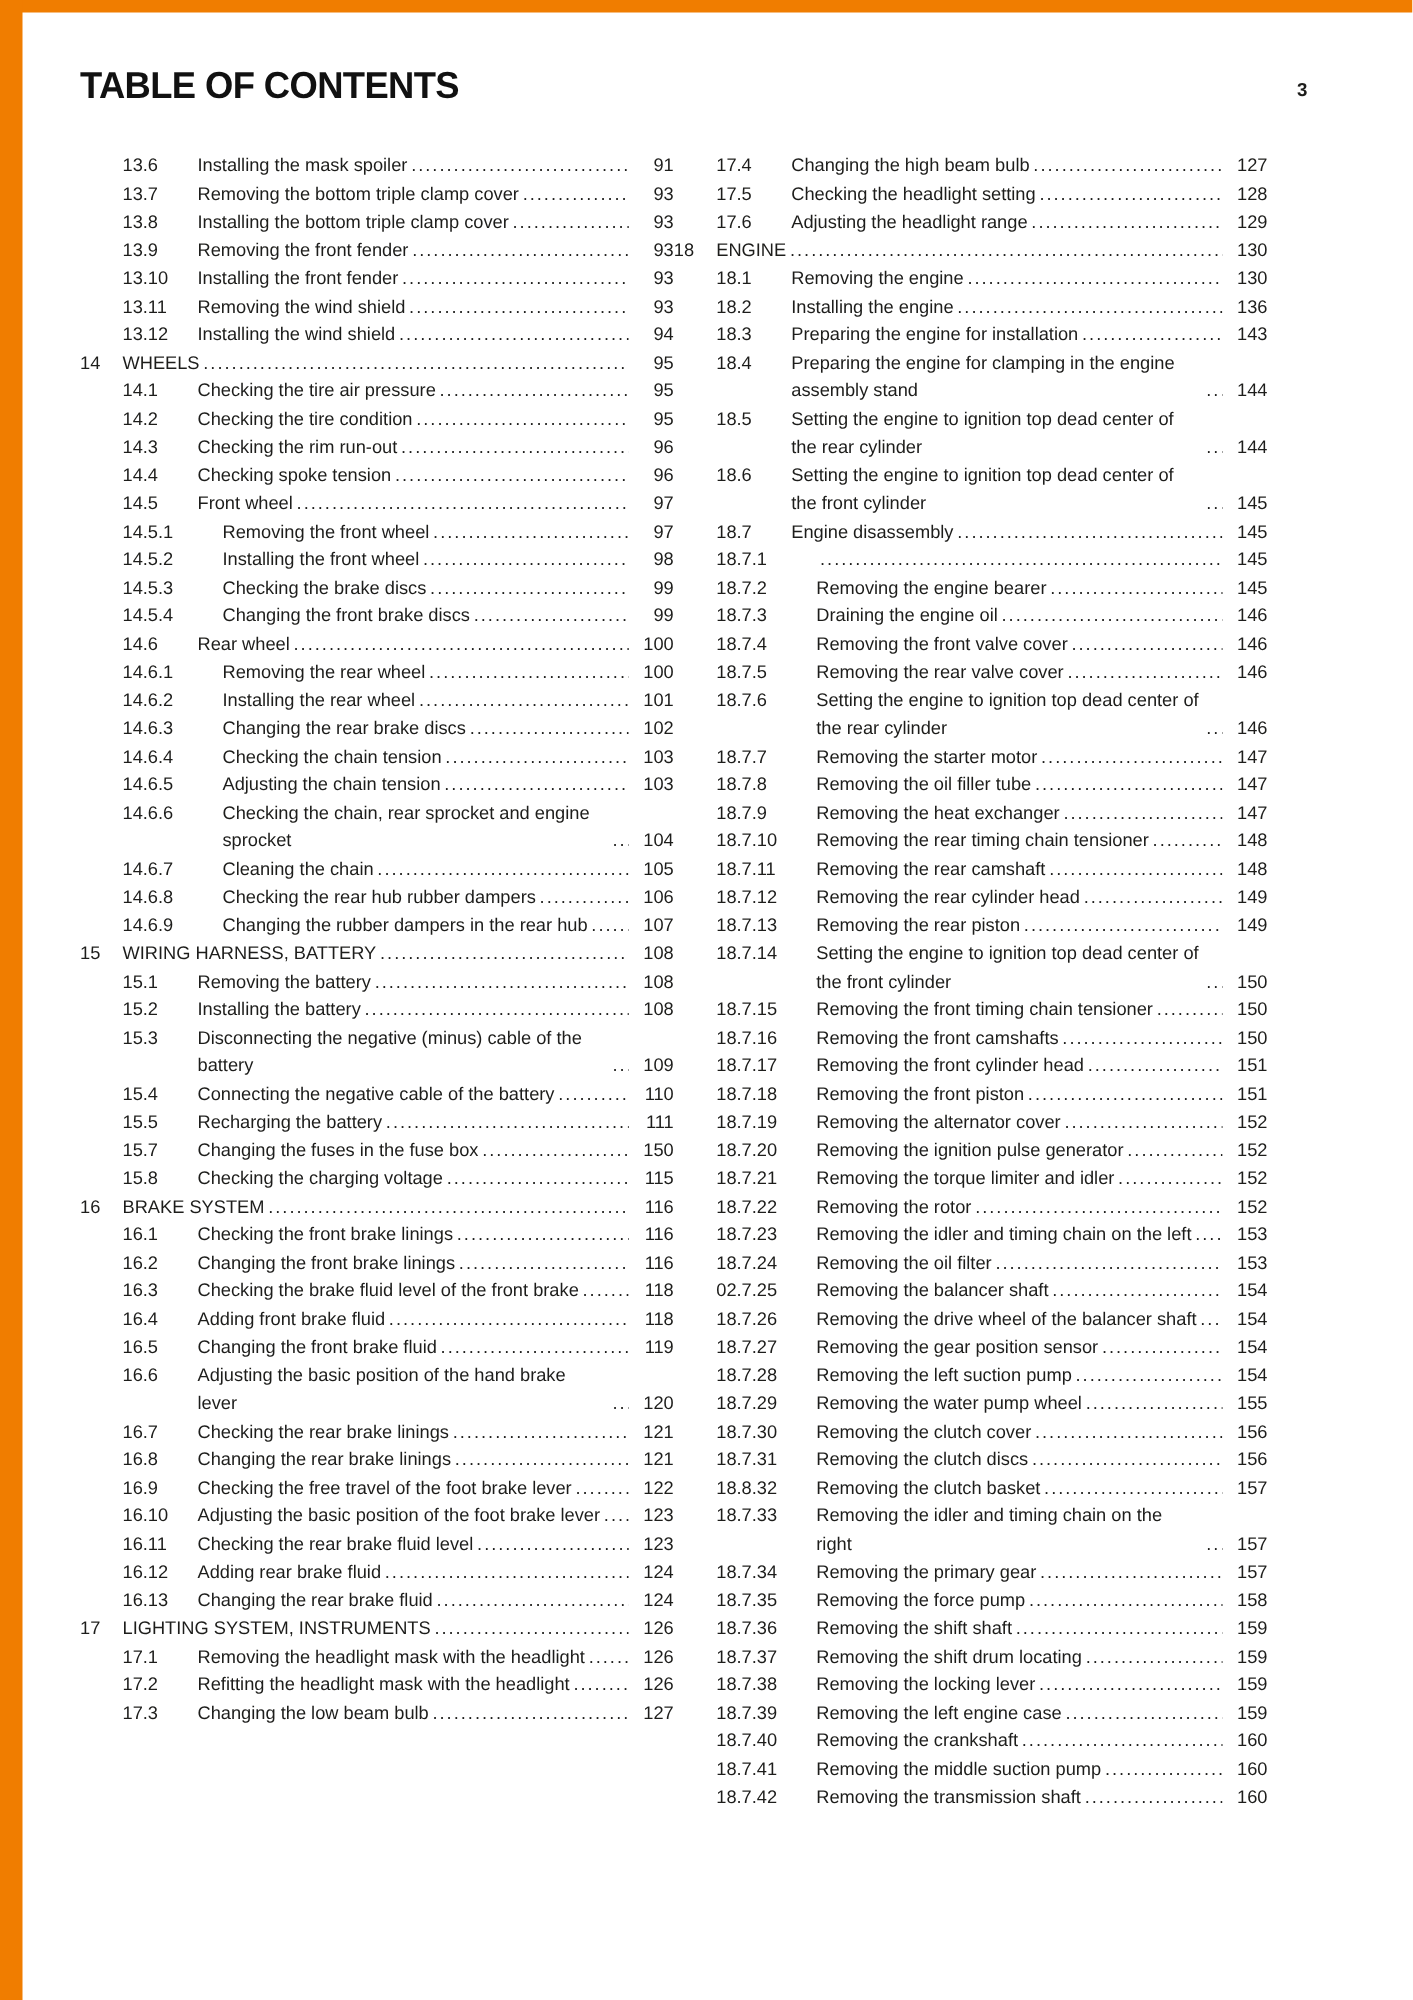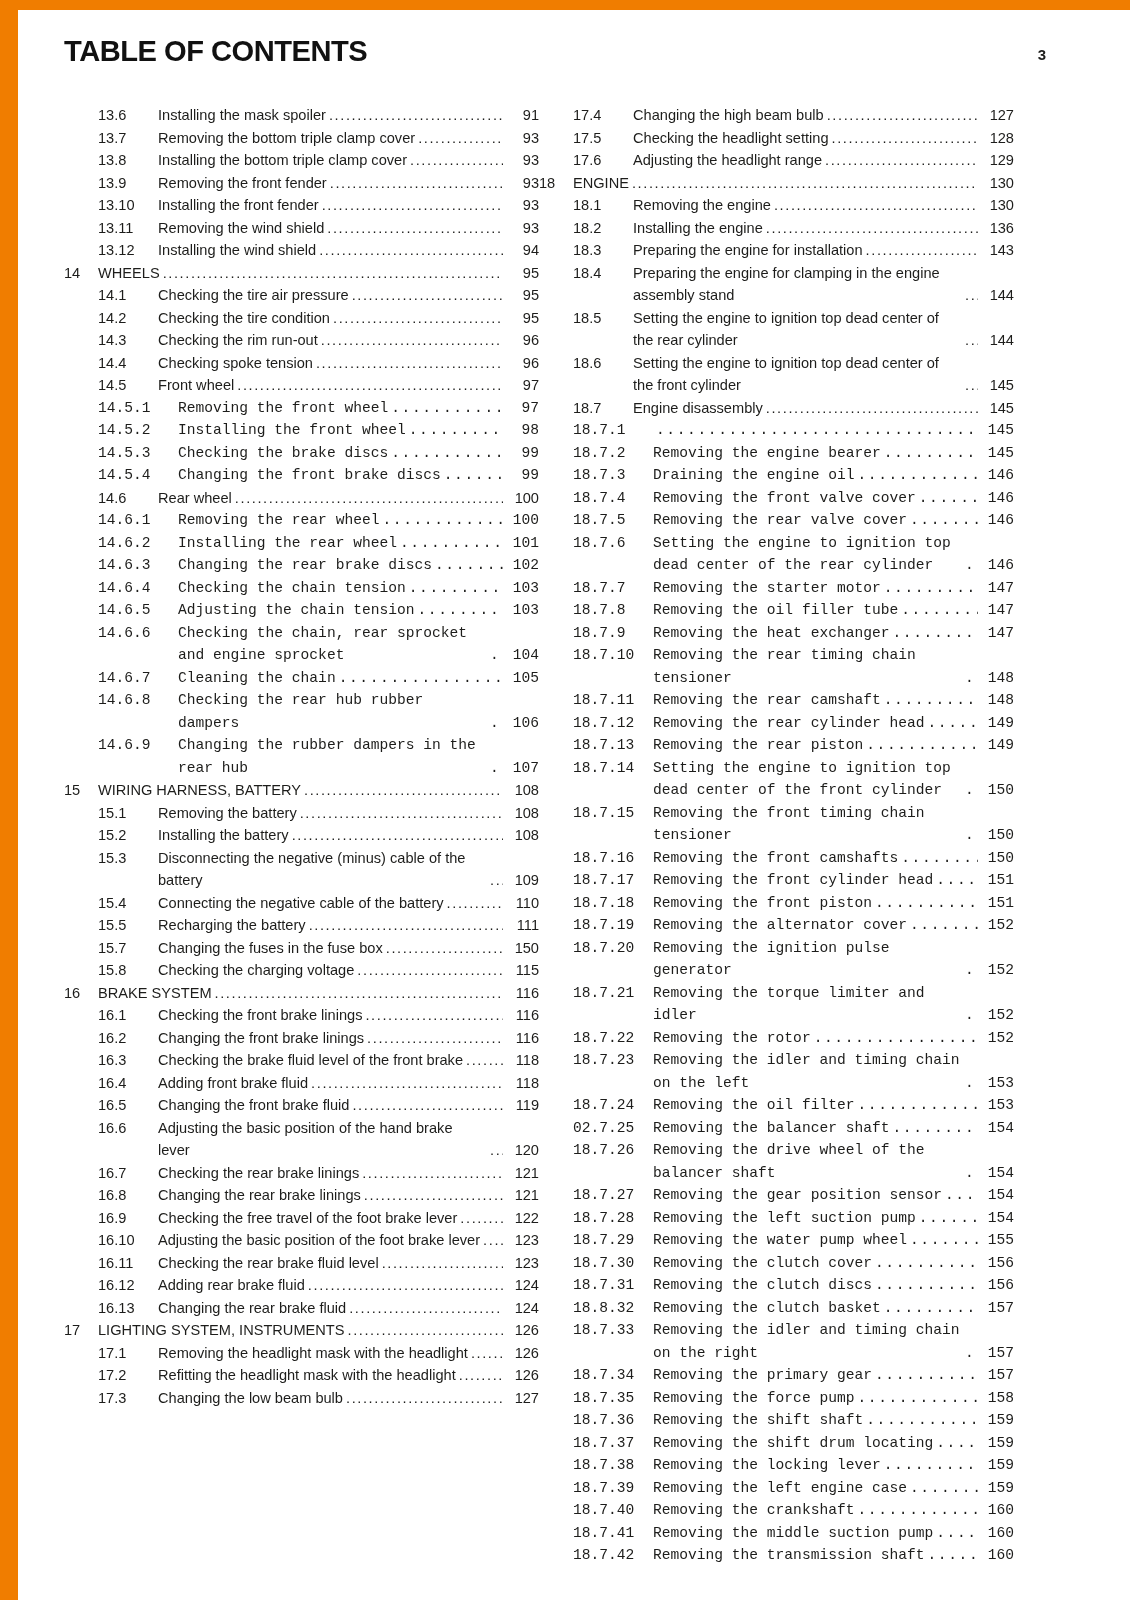--- a/index.html
+++ b/index.html
@@ -9,41 +9,41 @@
     width: 1130px; height: 1600px;
     background: #ffffff;
     font-family: "Liberation Sans", "DejaVu Sans", sans-serif;
     color: var(--ink);
     position: relative;
     overflow: hidden;
   }
   .accent-top { position: absolute; left: 0; top: 0; width: 1130px; height: 10px; background: var(--accent); }
   .accent-left { position: absolute; left: 0; top: 0; width: 18px; height: 1600px; background: var(--accent); }
 
-  .sheet { position: absolute; left: 64px; top: 34px; width: 982px; }
+  .sheet { position: absolute; left: 64px; top: 52px; width: 982px; }
 
   header { display: flex; justify-content: space-between; align-items: flex-start; }
   .title {
     font-size: 30px; font-weight: 700; line-height: 34px;
     letter-spacing: -0.5px; margin: 0; color: #111;
     transform: scaleX(0.97); transform-origin: left;
   }
   .pagenum { font-size: 15px; font-weight: 700; margin-top: 12px; }
 
   .columns { display: flex; margin-top: 36px; }
   .col { width: 475px; }
 
   .toc-entry {
     display: flex; align-items: flex-end;
     font-size: 14.6px; line-height: 22.5px;
   }
   .toc-num { flex: 0 0 34px; align-self: flex-start; }
   .lv2 { padding-left: 34px; }
   .lv2 .toc-num { flex-basis: 60px; }
-  .lv3 { padding-left: 34px; font-family: Liberation Mono, monospace; }
+  .lv3 { padding-left: 34px; }
   .lv3 .toc-num { flex-basis: 80px; }
   .toc-title { flex: 0 1 auto; min-width: 0; }
   .toc-dots { flex: 1 0 16px; overflow: hidden; white-space: nowrap; padding: 0 3px; }
   .toc-dots::after {
     content: "........................................................................................................................";
     letter-spacing: 1.6px;
   }
   .toc-page { flex: 0 0 36px; text-align: right; }
 </style>
 </head>

